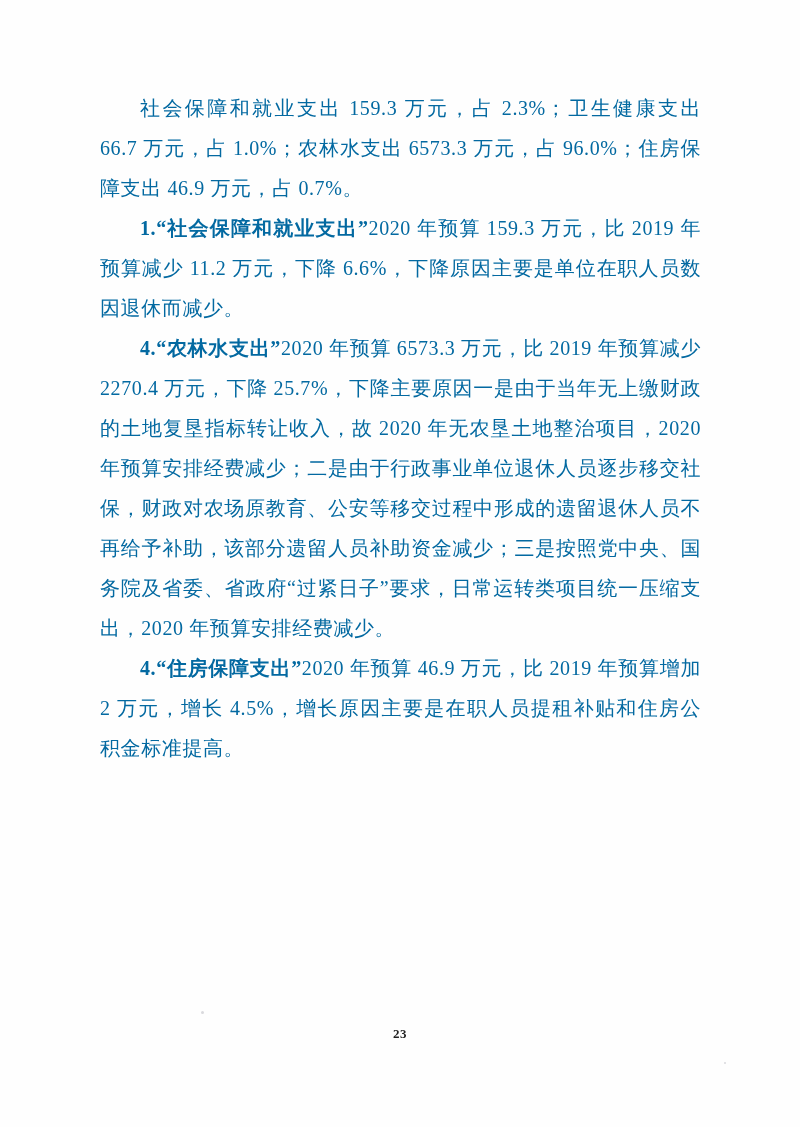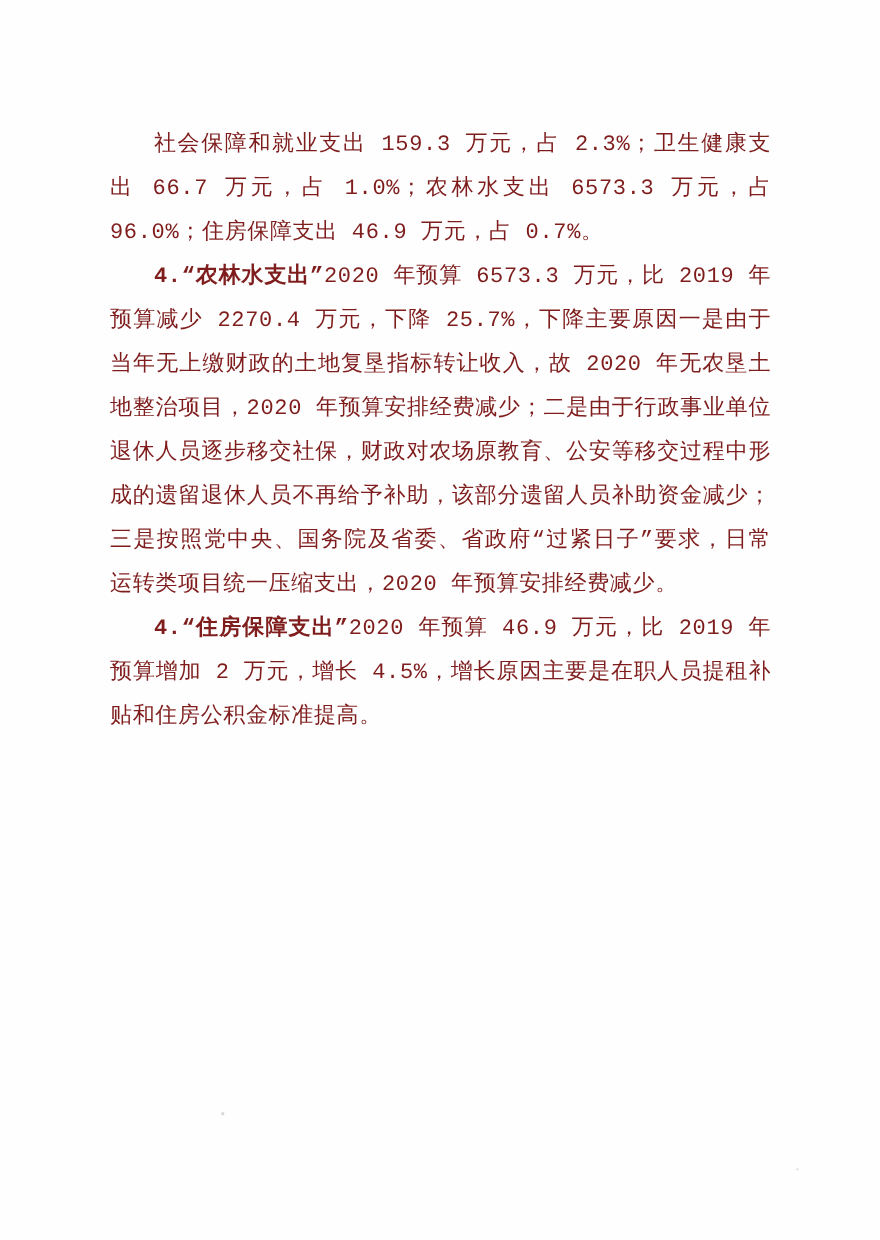--- a/index.html
+++ b/index.html
@@ -10,26 +10,26 @@
   .page {
     position: relative;
     width: 800px;
     height: 1127px;
     background: #fefefe;
     overflow: hidden;
   }
   .content {
     position: absolute;
     left: 100px;
-    top: 112px;
+    top: 88px;
     width: 601px;
-    font-family: Liberation Mono, monospace;
+    font-family: Liberation Serif, serif;
     font-size: 20px;
     line-height: 40px;
-    color: #7f1d1d;
+    color: #0369a1;
     text-align: justify;
     text-justify: inter-ideograph;
     letter-spacing: 0.6px;
   }
   .para {
     margin: 0;
     padding: 0;
     text-indent: 2em;
   }
   .lead {
@@ -60,24 +60,26 @@
 </style>
 </head>
 <body>
 
 <div class="page">
   <div class="content">
 
     <p class="para"><b class="lead"></b><span>社会保障和就业支出 159.3 万元，占 2.3%；卫生健康支出 66.7 万元，占 1.0%；农林水支出 6573.3 万元，占 96.0%；住房保障支出 46.9 万元，占 0.7%。</span></p>
 
 
+    <p class="para"><b class="lead">1.“社会保障和就业支出”</b><span>2020 年预算 159.3 万元，比 2019 年预算减少 11.2 万元，下降 6.6%，下降原因主要是单位在职人员数因退休而减少。</span></p>
 
 
     <p class="para"><b class="lead">4.“农林水支出”</b><span>2020 年预算 6573.3 万元，比 2019 年预算减少 2270.4 万元，下降 25.7%，下降主要原因一是由于当年无上缴财政的土地复垦指标转让收入，故 2020 年无农垦土地整治项目，2020 年预算安排经费减少；二是由于行政事业单位退休人员逐步移交社保，财政对农场原教育、公安等移交过程中形成的遗留退休人员不再给予补助，该部分遗留人员补助资金减少；三是按照党中央、国务院及省委、省政府“过紧日子”要求，日常运转类项目统一压缩支出，2020 年预算安排经费减少。</span></p>
 
     <p class="para"><b class="lead">4.“住房保障支出”</b><span>2020 年预算 46.9 万元，比 2019 年预算增加 2 万元，增长 4.5%，增长原因主要是在职人员提租补贴和住房公积金标准提高。</span></p>
 
   </div>
 
+  <div class="page-number">23</div>
 
   <div class="speck speck-1"></div>
   <div class="speck speck-2"></div>
 </div>
 
 </body></html>

